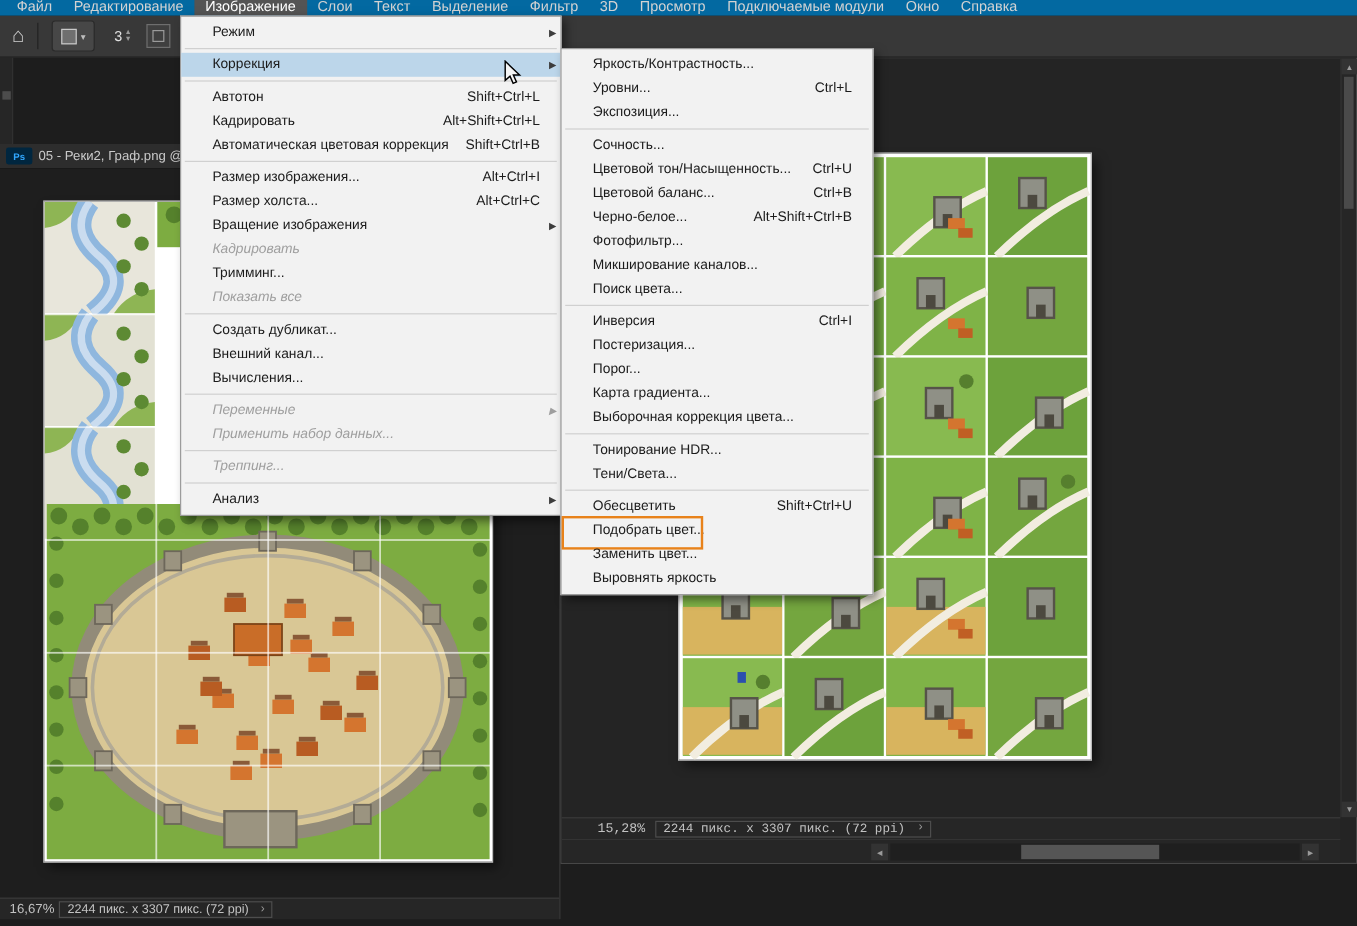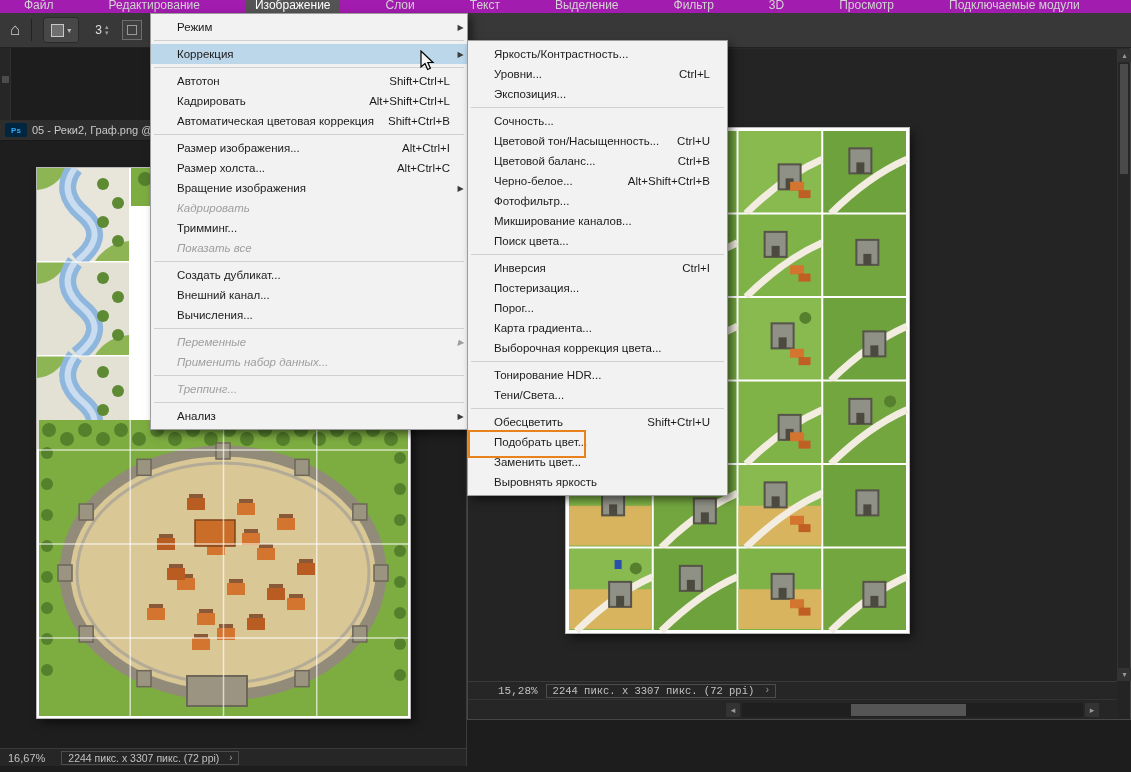--- a/index.html
+++ b/index.html
@@ -6,21 +6,21 @@
   html,body { width:1131px; height:772px; }
   body {
     position:relative; overflow:hidden;
     background:#1d1d1d;
     font-family:"Liberation Sans", sans-serif;
     -webkit-font-smoothing:antialiased;
   }
   
   .menubar {
     position:absolute; left:0; top:0; width:100%; height:13px;
-    background:#a21caf; display:flex; padding-left:15px; overflow:hidden; z-index:3;gap:37px;
+    background:#0369a1; display:flex; padding-left:5px; overflow:hidden; z-index:3;
   }
   .mb-item {
     height:22px; line-height:22px; padding:0 9px; font-size:12px; color:#d2d2d2;
     transform:translateY(-6px); white-space:nowrap;
   }
   .mb-item.active { background:#545454; color:#fff; }
   .options-bar {
     position:absolute; left:0; top:13px; width:100%; height:35px;
     background:#383838; border-bottom:1px solid #222; display:flex; align-items:center; z-index:2;
   }
@@ -51,21 +51,21 @@
   }
   .ps-badge {
     width:22px; height:14px; border-radius:2px; background:#00263f; color:#31a8ff;
     font-size:8px; font-weight:bold; display:flex; align-items:center; justify-content:center; flex:0 0 auto;
   }
   .canvas-area { position:absolute; left:0; top:21px; right:0; bottom:18px; background:#1e1e1e; overflow:hidden; }
   .page { position:absolute; background:#fff; outline:1px solid #b9b9b9; box-shadow:4px 5px 9px rgba(0,0,0,.55); }
   .page-left { left:37px; top:27px; width:373px; height:550px; }
   .status-bar {
     position:absolute; left:0; bottom:0; height:18px; background:#262626; border-top:1px solid #3a3a3a;
-    display:flex; align-items:center; gap:16px; font-size:11px; color:#c2c2c2; width:100%;
+    display:flex; align-items:center; gap:4px; font-size:11px; color:#c2c2c2; width:100%;
   }
   .status-bar .zoom { margin-left:8px; }
   .dims-box {
     height:14px; border:1px solid #4d4d4d; display:flex; align-items:flex-start; gap:10px;
     padding:0 5px 0 6px; font-size:10.5px; color:#c2c2c2; white-space:nowrap;
   }
   .dims-box .chev { font-size:10px; color:#9a9a9a; }
 
   
   .right-window { position:absolute; left:467px; top:28px; width:664px; height:692px; background:#242424; border:1px solid #474747; }

